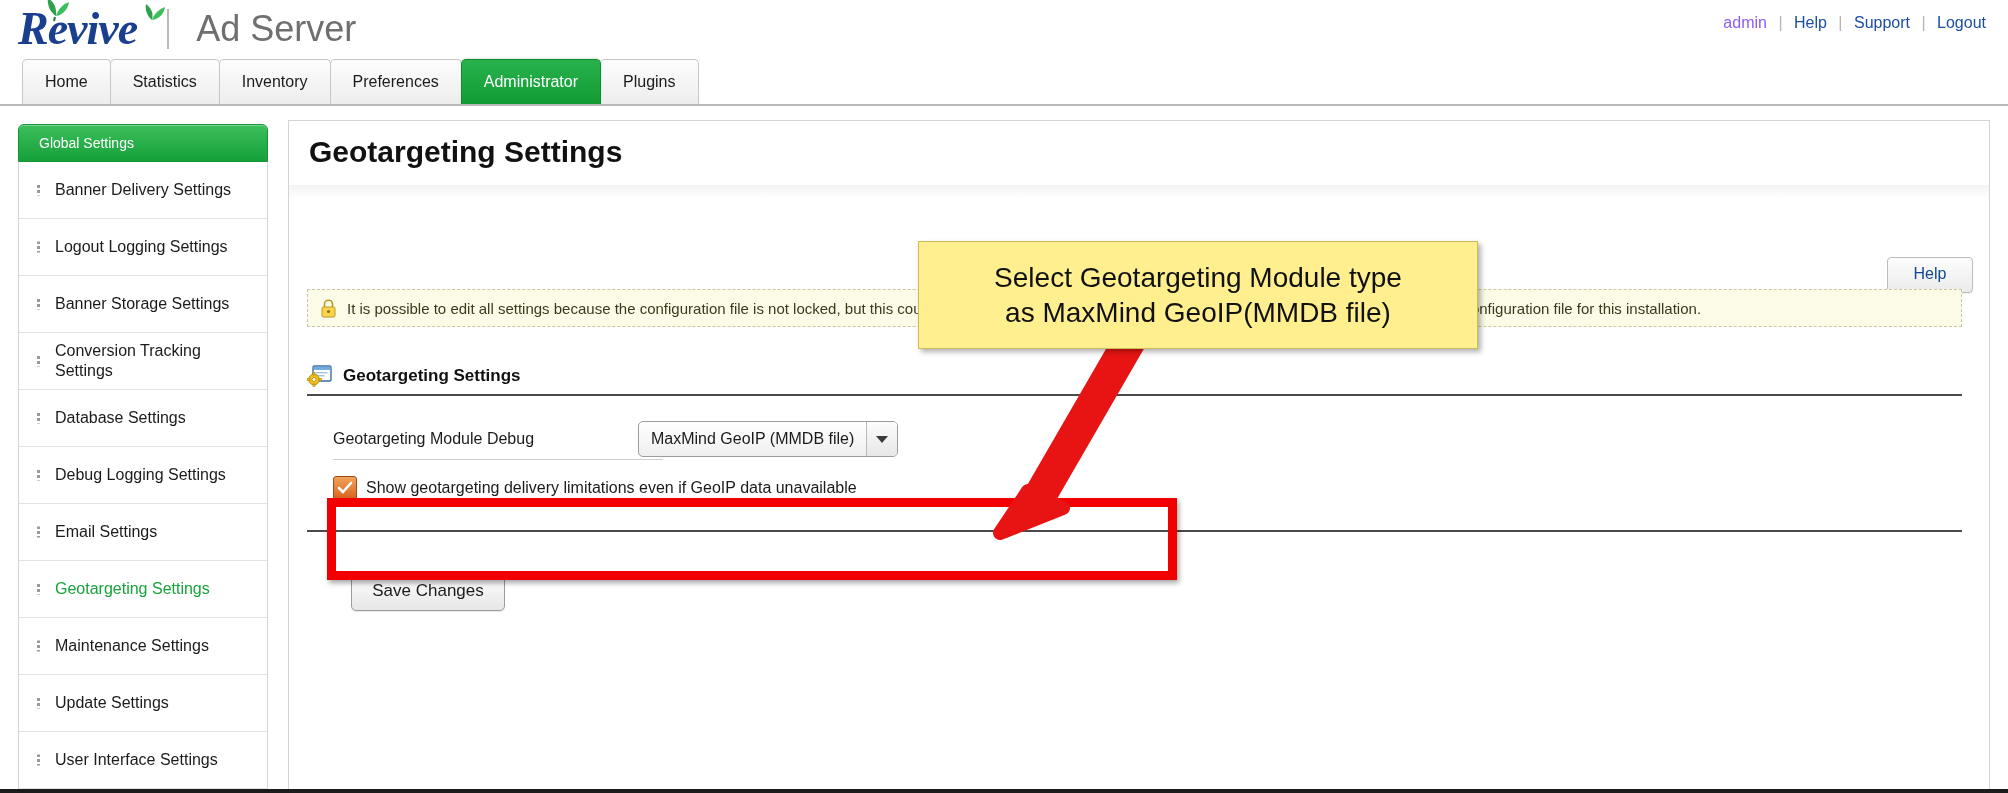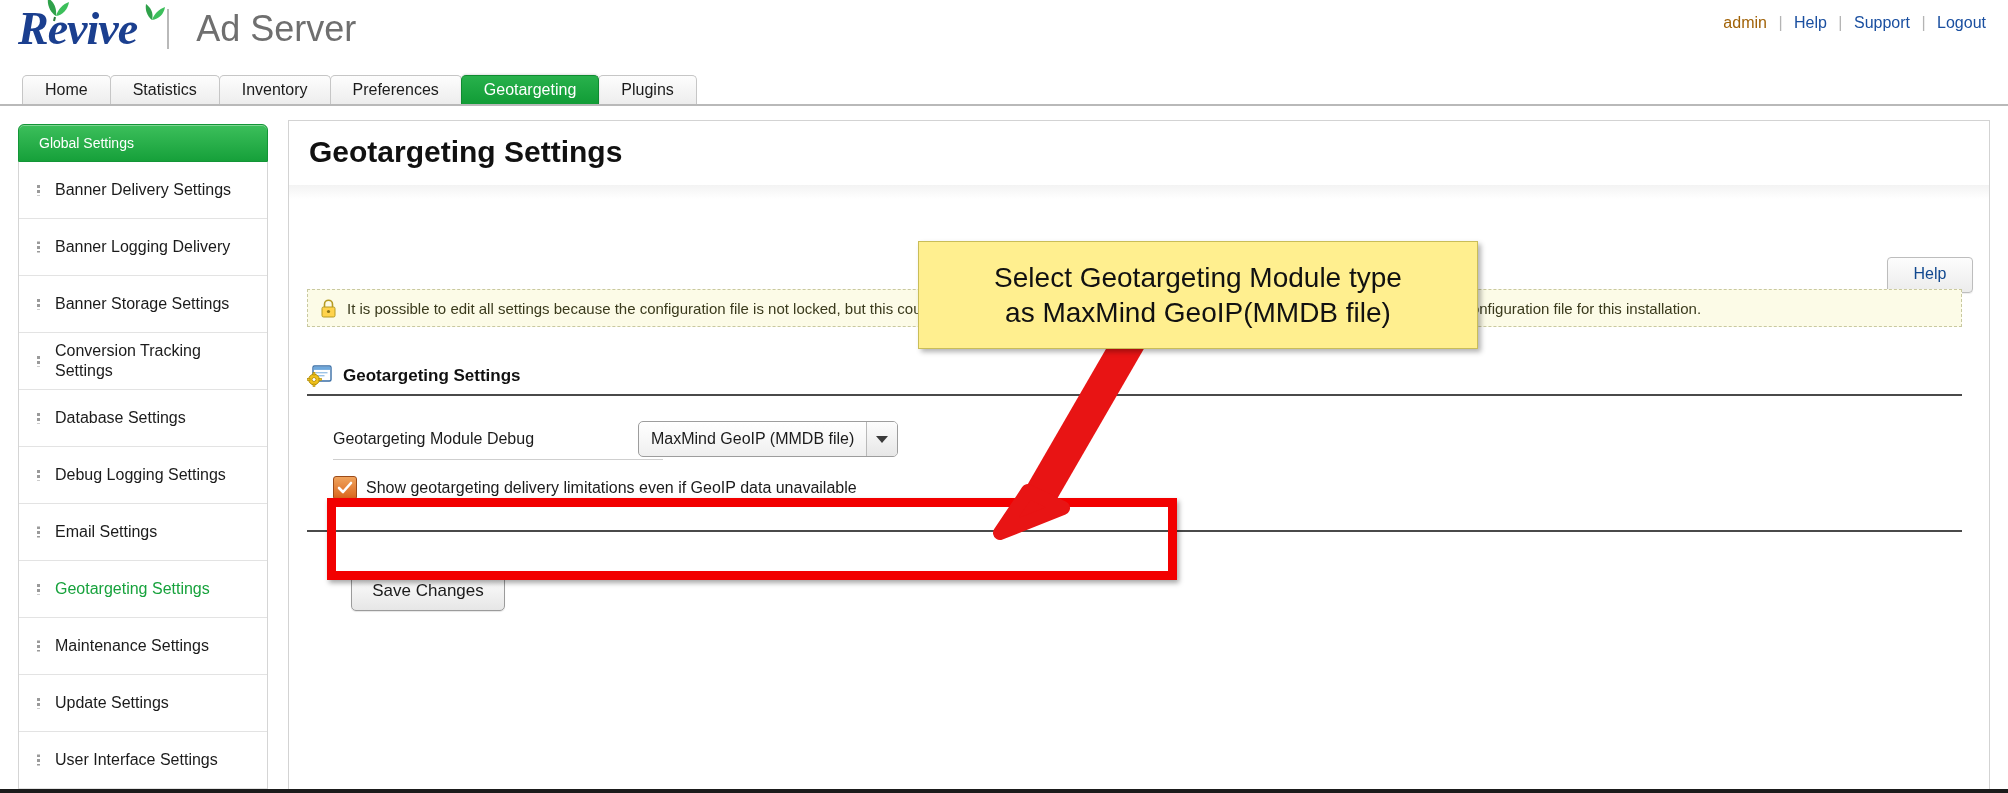--- a/index.html
+++ b/index.html
@@ -19,35 +19,35 @@
   .logo-wrap{position:absolute;left:18px;top:6px;display:flex;align-items:center;gap:12px;}
   .logo-revive{
     font-family:"Liberation Serif", serif;
     font-style:italic;font-weight:bold;font-size:46px;color:#1b3f8f;
     letter-spacing:-1px;line-height:1;position:relative;
   }
   .logo-divider{width:2px;height:40px;background:#b9b9b9;margin:0 15px 0 18px;}
   .logo-adserver{font-size:36px;color:#6f6f6f;font-weight:normal;line-height:1;}
 
   .topnav{position:absolute;right:22px;top:14px;font-size:16px;color:#1a4fa0;}
-  .topnav span.user{color:#a16207;}
+  .topnav span.user{color:#8b5cf6;}
   .topnav a{color:#1a4fa0;text-decoration:none;}
   .topnav .sep{color:#b4b4b4;margin:0 7px;}
 
   .workingas{position:absolute;right:22px;top:78px;font-size:16px;color:#222;white-space:nowrap;}
   .workingas .wa-link{color:#1a4fa0;text-decoration:underline;}
   .workingas .wa-acct{color:#222;margin-left:7px;}
   .caret-down{display:inline-block;margin-left:7px;border-left:6px solid transparent;border-right:6px solid transparent;border-top:7px solid #2b2b2b;vertical-align:middle;}
 
   
   .tabbar{position:absolute;left:0;top:72px;width:2008px;height:32px;
           border-bottom:2px solid #b9b9b9;background:#fff;}
   .tabs{position:absolute;left:22px;top:0;display:flex;align-items:flex-end;height:32px;}
   .tab{
-    height:28px;line-height:28px;padding:0 22px;font-size:16px;color:#1b1b1b;
+    height:28px;line-height:28px;padding:8px 22px;font-size:16px;color:#1b1b1b;
     background:linear-gradient(#fdfdfd,#ededed);
     border:1px solid #c6c6c6;border-bottom:none;
     border-radius:5px 5px 0 0;margin-right:-1px;position:relative;
     white-space:nowrap;cursor:pointer;
   }
   .tab.active{
     background:linear-gradient(#28b14c,#119c36);
     border-color:#0f8b30;color:#fff;z-index:3;
     box-shadow:0 -1px 2px rgba(0,0,0,.12);
   }
@@ -216,35 +216,35 @@
       <span class="caret-down"></span>
     </div>
   </div>
 
   <div class="tabbar">
     <div class="tabs">
       <div class="tab">Home</div>
       <div class="tab">Statistics</div>
       <div class="tab">Inventory</div>
       <div class="tab">Preferences</div>
-      <div class="tab active">Geotargeting</div>
+      <div class="tab active">Administrator</div>
       <div class="tab">Plugins</div>
     </div>
   </div>
 
   <div class="sidebar">
     <div class="side-head">Global Settings</div>
     <div class="side-list">
       <div class="side-item sub">
         <span class="bullet"></span>
         <span>Banner Delivery Settings</span>
       </div>
       <div class="side-item sub">
         <span class="bullet"></span>
-        <span>Banner Logging Delivery</span>
+        <span>Logout Logging Settings</span>
       </div>
       <div class="side-item sub">
         <span class="bullet"></span>
         <span>Banner Storage Settings</span>
       </div>
       <div class="side-item sub">
         <span class="bullet"></span>
         <span>Conversion Tracking Settings</span>
       </div>
       <div class="side-item sub">

